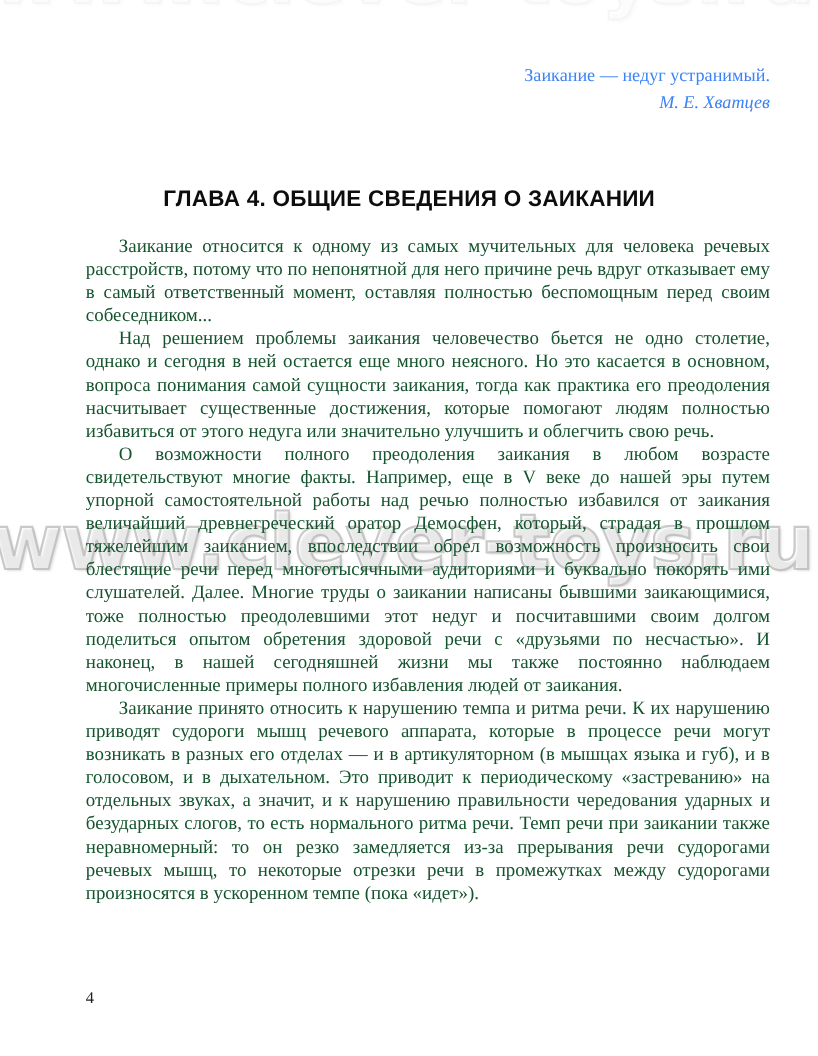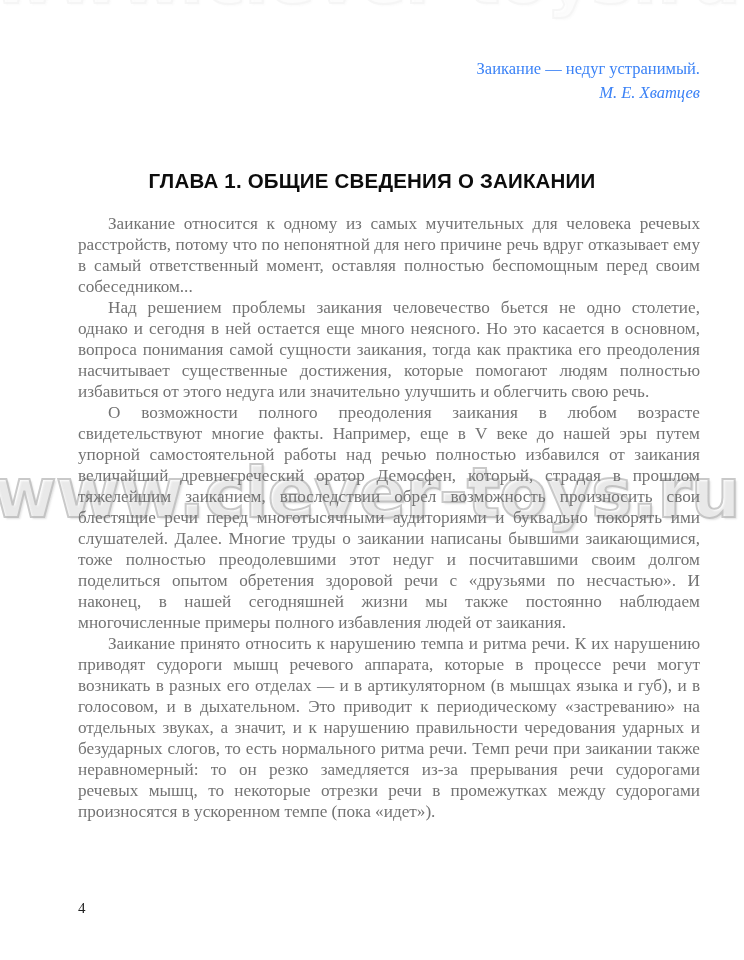--- a/index.html
+++ b/index.html
@@ -35,21 +35,21 @@
     color: #0d0d0d;
   }
   .body-text {
     position: absolute;
     top: 213px;
     left: 78px;
     width: 622px;
     font-size: 17.2px;
     line-height: 21px;
     text-align: justify;
-    color: #737373;
+    color: #14532d;
     z-index: 2;
   }
   .body-text p { margin: 0; text-indent: 30px; }
   .page-number {
     position: absolute;
     left: 78px;
     top: 900px;
     font-size: 15px;
     color: #222222;
   }
@@ -81,21 +81,21 @@
 
   <div class="watermark top">www.clever-toys.ru</div>
   <div class="watermark mid">www.clever-toys.ru</div>
   <div class="watermark bottom">www.clever-toys.ru</div>
 
   <div class="epigraph">
     <div class="quote">Заикание — недуг устранимый.</div>
     <div class="author">М. Е. Хватцев</div>
   </div>
 
-  <h1 class="chapter-title">ГЛАВА 1. ОБЩИЕ СВЕДЕНИЯ О ЗАИКАНИИ</h1>
+  <h1 class="chapter-title">ГЛАВА 4. ОБЩИЕ СВЕДЕНИЯ О ЗАИКАНИИ</h1>
 
   <div class="body-text">
     <p>Заикание относится к одному из самых мучительных для человека речевых расстройств, потому что по непонятной для него причине речь вдруг отказывает ему в самый ответственный момент, оставляя полностью беспомощным перед своим собеседником...</p>
     <p>Над решением проблемы заикания человечество бьется не одно столетие, однако и сегодня в ней остается еще много неясного. Но это касается в основном, вопроса понимания самой сущности заикания, тогда как практика его преодоления насчитывает существенные достижения, которые помогают людям полностью избавиться от этого недуга или значительно улучшить и облегчить свою речь.</p>
     <p>О возможности полного преодоления заикания в любом возрасте свидетельствуют многие факты. Например, еще в V веке до нашей эры путем упорной самостоятельной работы над речью полностью избавился от заикания величайший древнегреческий оратор Демосфен, который, страдая в прошлом тяжелейшим заиканием, впоследствии обрел возможность произносить свои блестящие речи перед многотысячными аудиториями и буквально покорять ими слушателей. Далее. Многие труды о заикании написаны бывшими заикающимися, тоже полностью преодолевшими этот недуг и посчитавшими своим долгом поделиться опытом обретения здоровой речи с «друзьями по несчастью». И наконец, в нашей сегодняшней жизни мы также постоянно наблюдаем многочисленные примеры полного избавления людей от заикания.</p>
     <p>Заикание принято относить к нарушению темпа и ритма речи. К их нарушению приводят судороги мышц речевого аппарата, которые в процессе речи могут возникать в разных его отделах — и в артикуляторном (в мышцах языка и губ), и в голосовом, и в дыхательном. Это приводит к периодическому «застреванию» на отдельных звуках, а значит, и к нарушению правильности чередования ударных и безударных слогов, то есть нормального ритма речи. Темп речи при заикании также неравномерный: то он резко замедляется из-за прерывания речи судорогами речевых мышц, то некоторые отрезки речи в промежутках между судорогами произносятся в ускоренном темпе (пока «идет»).</p>
   </div>
 
   <div class="page-number">4</div>
 

